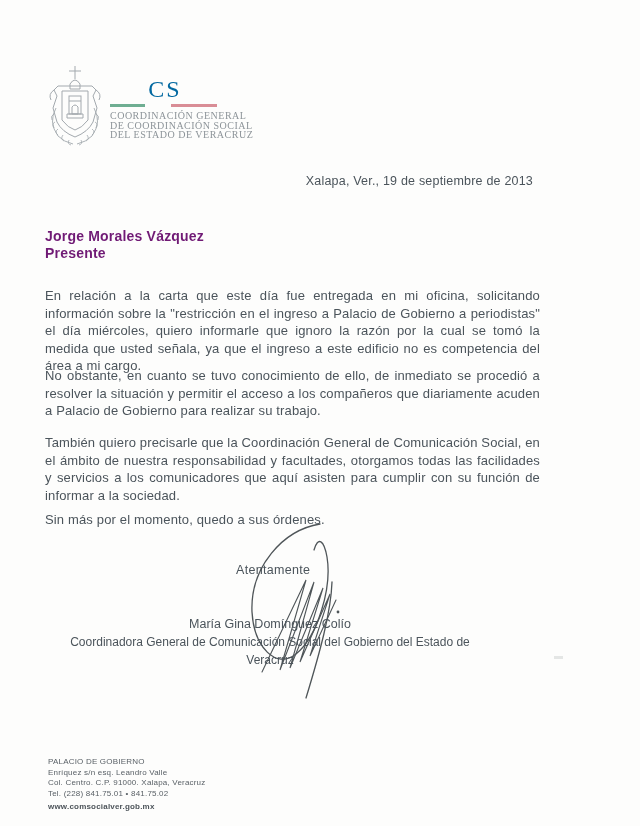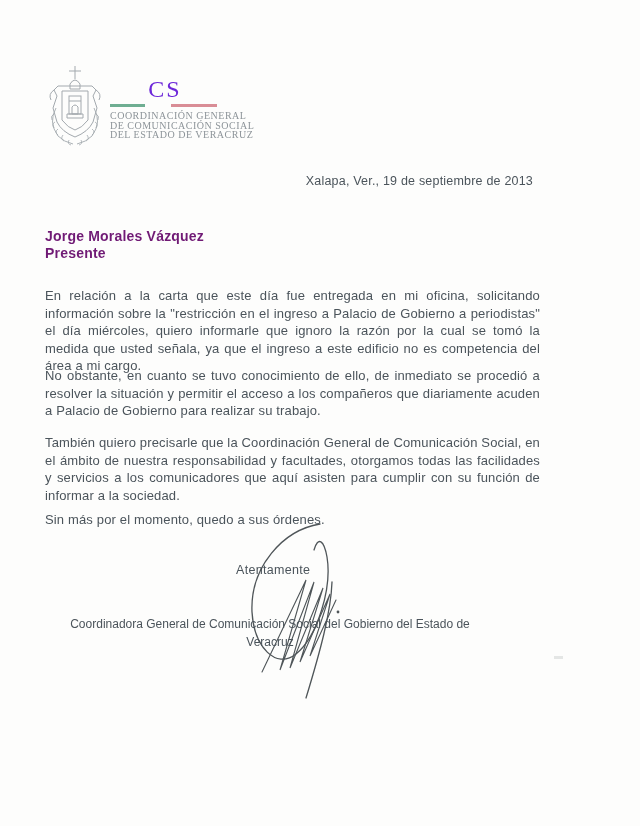--- a/index.html
+++ b/index.html
@@ -13,21 +13,21 @@
     overflow: hidden;
   }
 
   
   .crest { position: absolute; left: 44px; top: 64px; width: 62px; height: 86px; }
   .logo-block { position: absolute; left: 110px; top: 76px; width: 110px; }
   .cs {
     font-family: "Liberation Serif", serif;
     font-size: 24px; line-height: 26px;
     letter-spacing: 2px;
-    color: #6d28d9;
+    color: #0369a1;
     text-align: center;
   }
   .flag-lines { position: relative; height: 3px; margin-top: 2px; }
   .flag-lines .seg { position: absolute; top: 0; height: 2.5px; }
   .seg-green { left: 0; width: 35px; }
   .seg-red { left: 61px; width: 46px; }
   .org-lines {
     margin-top: 4px;
     font-family: "Liberation Serif", serif;
     font-size: 10px; line-height: 9.5px;
@@ -114,21 +114,21 @@
   </svg>
 
   <div class="logo-block">
     <div class="cs">CS</div>
     <div class="flag-lines">
       <span class="seg seg-green" style="background:#6fae92"></span>
       <span class="seg seg-red" style="background:#d98d96"></span>
     </div>
     <div class="org-lines">
       <div>COORDINACIÓN GENERAL</div>
-      <div>DE COMUNICACIÓN SOCIAL</div>
+      <div>DE COORDINACIÓN SOCIAL</div>
       <div>DEL ESTADO DE VERACRUZ</div>
     </div>
   </div>
 
   <div class="date">Xalapa, Ver., 19 de septiembre de 2013</div>
 
   <div class="recipient">
     <div>Jorge Morales Vázquez</div>
     <div>Presente</div>
   </div>
@@ -145,19 +145,27 @@
     <path d="M92 12 C 55 18, 22 55, 24 100 C 26 135, 48 158, 68 142 C 90 124, 104 75, 99 45 C 96 28, 90 24, 86 38"></path>
 
     <path d="M34 160 L78 68 L52 158 L86 70 L62 156 L95 76 L72 150 L102 82 L82 144 L108 88" stroke-width="1.1"></path>
 
     <path d="M104 70 C 103 100, 92 140, 78 186"></path>
 
     <circle cx="110" cy="100" r="1.4" fill="#3c4347" stroke="none"></circle>
   </svg>
 
   <div class="signer">
+    <div>María Gina Domínguez Colío</div>
     <div class="title">Coordinadora General de Comunicación Social del Gobierno del Estado de Veracruz</div>
   </div>
 
   <div class="smudge"></div>
 
+  <div class="footer">
+    <div>PALACIO DE GOBIERNO</div>
+    <div>Enríquez s/n esq. Leandro Valle</div>
+    <div>Col. Centro. C.P. 91000. Xalapa, Veracruz</div>
+    <div>Tel. (228) 841.75.01 • 841.75.02</div>
+    <div class="site">www.comsocialver.gob.mx</div>
+  </div>
 
 </div>
 
 </body></html>

